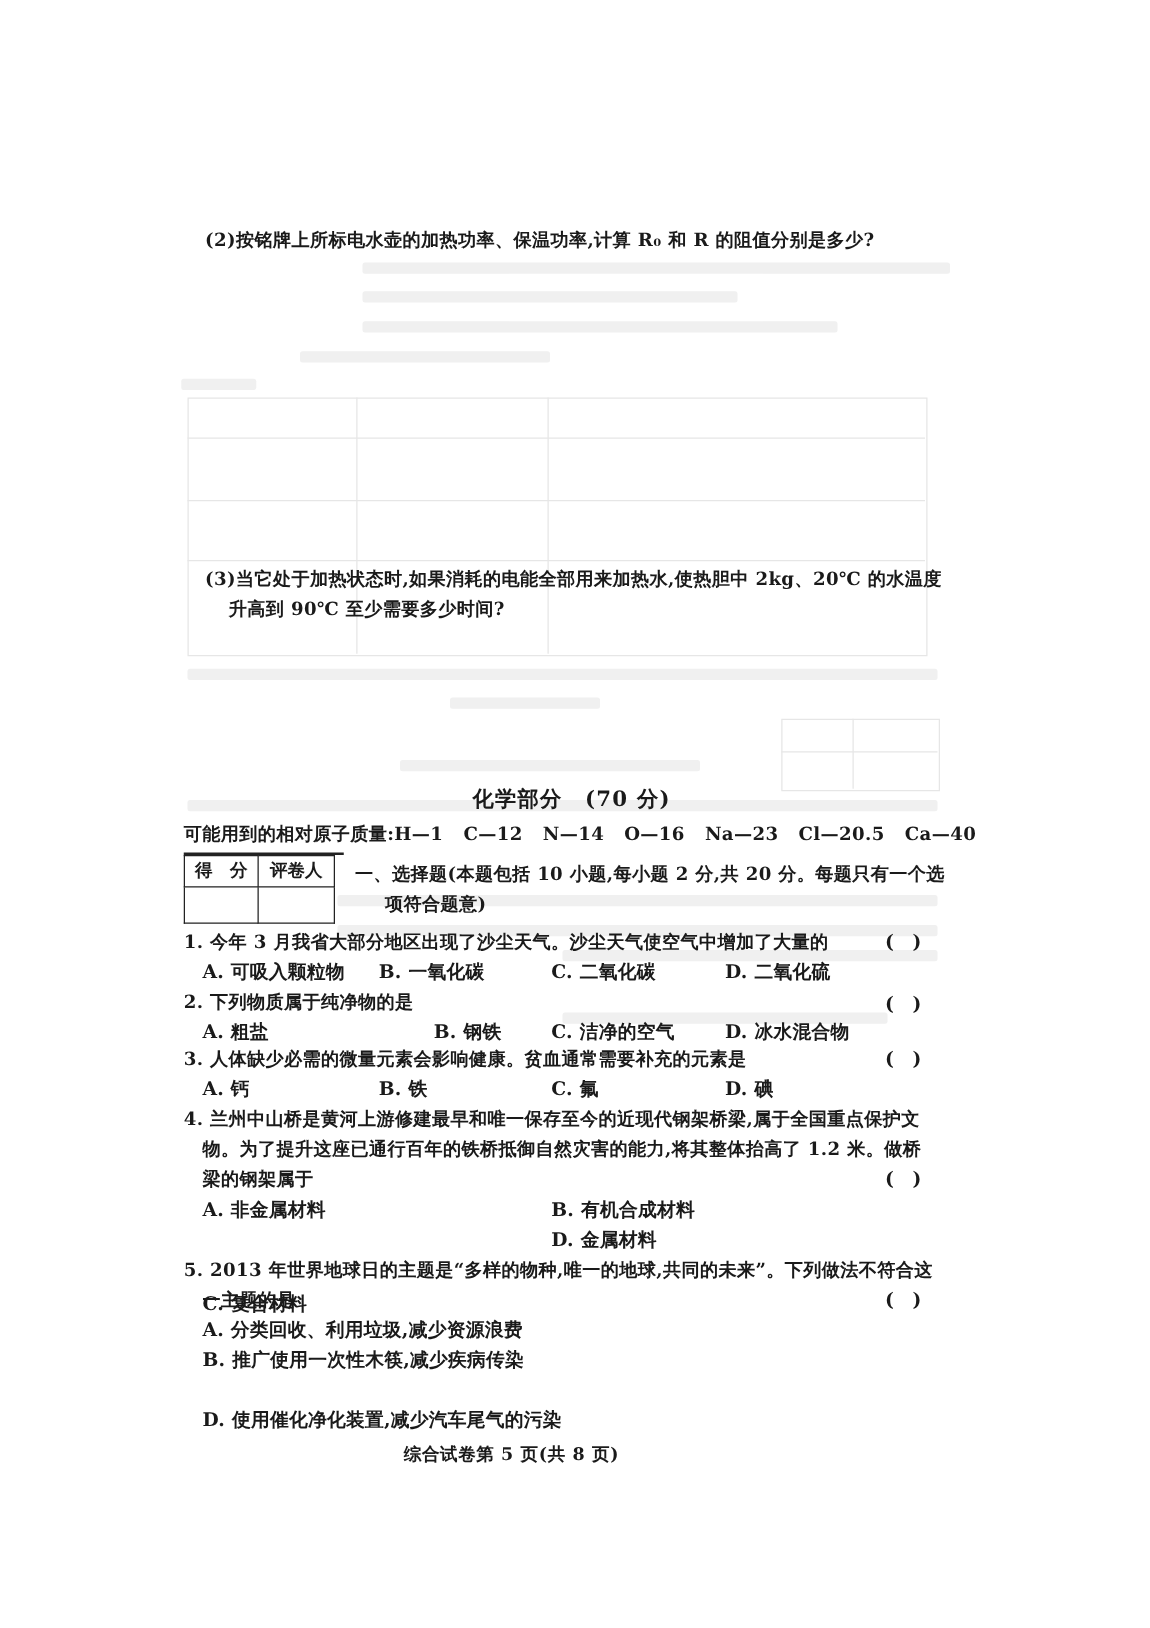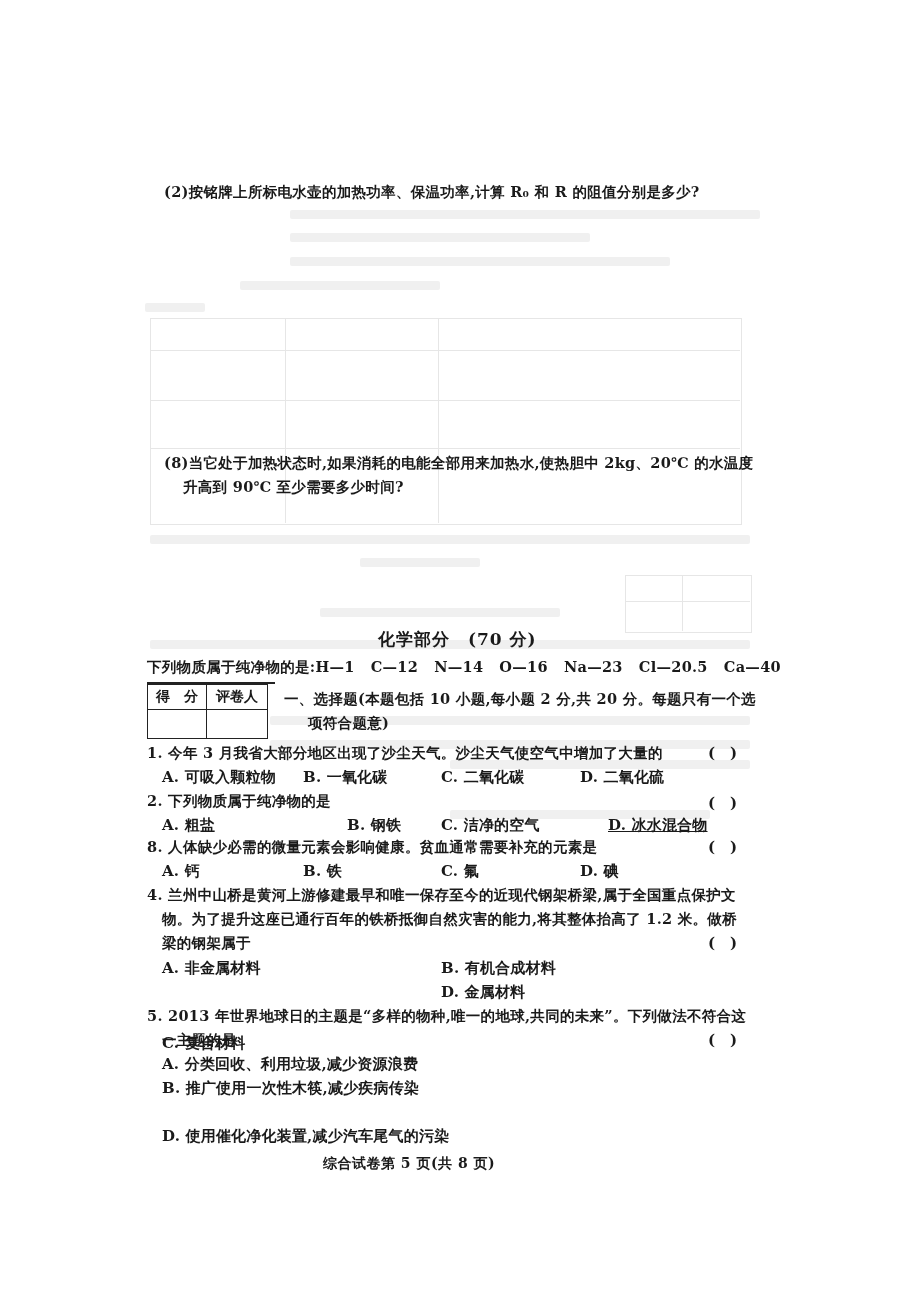--- a/index.html
+++ b/index.html
@@ -62,27 +62,27 @@
     <div class="ghost-vline" style="left:682px;top:575px;height:56px;"></div>
     <div class="ghost-line" style="left:320px;top:608px;width:240px;"></div>
     <div class="ghost-line" style="left:150px;top:640px;width:600px;"></div>
     <div class="ghost-line" style="left:270px;top:716px;width:480px;"></div>
     <div class="ghost-line" style="left:270px;top:740px;width:480px;"></div>
     <div class="ghost-line" style="left:450px;top:760px;width:300px;"></div>
     <div class="ghost-line" style="left:450px;top:810px;width:260px;"></div>
   </div>
 
   <div class="abs q-text" style="left:164px;top:183px;">(2)按铭牌上所标电水壶的加热功率、保温功率,计算 R₀ 和 R 的阻值分别是多少?</div>
-  <div class="abs q-text" style="left:164px;top:454px;">(8)当它处于加热状态时,如果消耗的电能全部用来加热水,使热胆中 2kg、20℃ 的水温度</div>
+  <div class="abs q-text" style="left:164px;top:454px;">(3)当它处于加热状态时,如果消耗的电能全部用来加热水,使热胆中 2kg、20℃ 的水温度</div>
   <div class="abs q-text" style="left:183px;top:478px;">升高到 90℃ 至少需要多少时间?</div>
 
   <div class="abs heading" style="left:378px;top:628px;">化学部分　(70 分)</div>
 
   <div class="abs q-text" style="left:147px;top:658px;">
-    <span>下列物质属于纯净物的是:</span><span>H—1</span>&nbsp;&nbsp;&nbsp;<span>C—12</span>&nbsp;&nbsp;&nbsp;<span>N—14</span>&nbsp;&nbsp;&nbsp;<span>O—16</span>&nbsp;&nbsp;&nbsp;<span>Na—23</span>&nbsp;&nbsp;&nbsp;<span>Cl—20.5</span>&nbsp;&nbsp;&nbsp;<span>Ca—40</span>
+    <span>可能用到的相对原子质量:</span><span>H—1</span>&nbsp;&nbsp;&nbsp;<span>C—12</span>&nbsp;&nbsp;&nbsp;<span>N—14</span>&nbsp;&nbsp;&nbsp;<span>O—16</span>&nbsp;&nbsp;&nbsp;<span>Na—23</span>&nbsp;&nbsp;&nbsp;<span>Cl—20.5</span>&nbsp;&nbsp;&nbsp;<span>Ca—40</span>
   </div>
 
   <div class="rule-top"></div>
   <table class="score-table">
     <tbody>
         <tr class="head">
       <td class="c1">得　分</td>
       <td class="c2">评卷人</td>
     </tr>
     <tr class="body">
@@ -100,23 +100,23 @@
   <div class="abs opt" style="left:162px;top:768px;">A. 可吸入颗粒物</div>
   <div class="abs opt" style="left:303px;top:768px;">B. 一氧化碳</div>
   <div class="abs opt" style="left:441px;top:768px;">C. 二氧化碳</div>
   <div class="abs opt" style="left:580px;top:768px;">D. 二氧化硫</div>
 
   <div class="abs q-text" style="left:147px;top:792px;">2. 下列物质属于纯净物的是</div>
   <div class="abs paren" style="left:708px;top:794px;">(　)</div>
   <div class="abs opt" style="left:162px;top:816px;">A. 粗盐</div>
   <div class="abs opt" style="left:303px;top:816px;margin-left:44px;">B. 钢铁</div>
   <div class="abs opt" style="left:441px;top:816px;">C. 洁净的空气</div>
-  <div class="abs opt" style="left:608px;top:816px;text-decoration:underline;">D. 冰水混合物</div>
+  <div class="abs opt" style="left:580px;top:816px;">D. 冰水混合物</div>
 
-  <div class="abs q-text" style="left:147px;top:838px;">8. 人体缺少必需的微量元素会影响健康。贫血通常需要补充的元素是</div>
+  <div class="abs q-text" style="left:147px;top:838px;">3. 人体缺少必需的微量元素会影响健康。贫血通常需要补充的元素是</div>
   <div class="abs paren" style="left:708px;top:838px;">(　)</div>
   <div class="abs opt" style="left:162px;top:862px;">A. 钙</div>
   <div class="abs opt" style="left:303px;top:862px;">B. 铁</div>
   <div class="abs opt" style="left:441px;top:862px;">C. 氟</div>
   <div class="abs opt" style="left:580px;top:862px;">D. 碘</div>
 
   <div class="abs q-text" style="left:147px;top:886px;">4. 兰州中山桥是黄河上游修建最早和唯一保存至今的近现代钢架桥梁,属于全国重点保护文</div>
   <div class="abs q-text" style="left:162px;top:910px;">物。为了提升这座已通行百年的铁桥抵御自然灾害的能力,将其整体抬高了 1.2 米。做桥</div>
   <div class="abs q-text" style="left:162px;top:934px;">梁的钢架属于</div>
   <div class="abs paren" style="left:708px;top:934px;">(　)</div>

